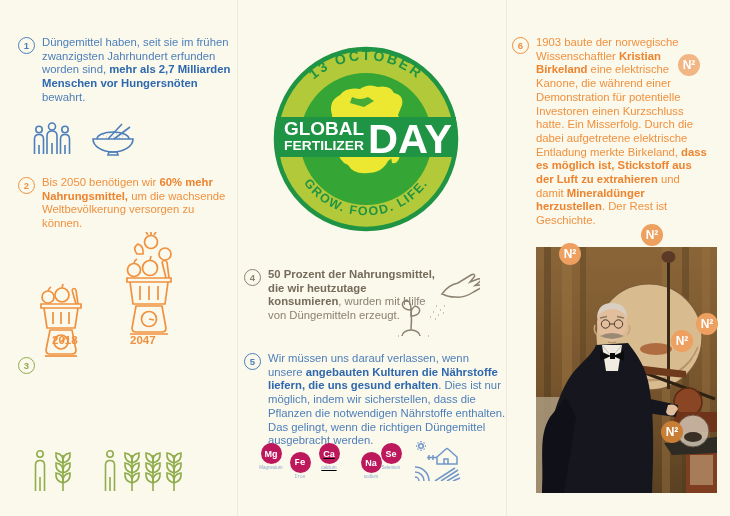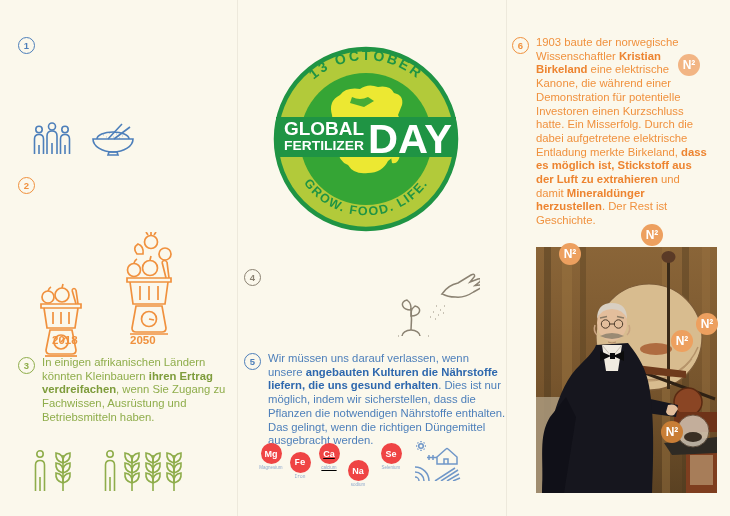--- a/index.html
+++ b/index.html
@@ -28,21 +28,21 @@
 
   .iconrow{position:absolute;display:flex;align-items:flex-end;}
   svg{display:block;}
 
   .yr{position:absolute;font-size:11.5px;font-weight:bold;color:#F0913E;}
 
   
   .elements{position:absolute;left:256px;top:443px;width:150px;height:48px;}
   .el{position:absolute;width:30px;text-align:center;}
   .el .sym{
-    width:21px;height:21px;margin:0 auto;border-radius:50%;background:#ef4444;
+    width:21px;height:21px;margin:0 auto;border-radius:50%;background:#be185d;
     color:#fff;font-size:9px;font-weight:bold;display:flex;align-items:center;justify-content:center;
   }
   .el .lbl{font-size:4.5px;color:#8FA9CC;margin-top:1px;white-space:nowrap;}
 
   
   .nbadge{
     position:absolute;width:22px;height:22px;border-radius:50%;
     color:#fff;font-weight:bold;font-size:12px;
     display:flex;align-items:center;justify-content:center;
     background:#EDA05F;
@@ -53,20 +53,21 @@
   .photo{position:absolute;left:536px;top:247px;width:181px;height:246px;}
 </style>
 </head>
 <body>
 
 <div class="fold f1"></div>
 <div class="fold f2"></div>
 
 <div class="item c-blue" style="left:18px;top:36px;width:214px;">
   <div class="num">1</div>
+  <div class="txt"><span>Düngemittel haben, seit sie im frühen zwanzigsten Jahrhundert erfunden worden sind, </span><span class="b">mehr als 2,7 Milliarden Menschen vor Hungersnöten</span><span> bewahrt.</span></div>
 </div>
 <div class="iconrow" style="left:31px;top:121px;">
   <svg width="50" height="36" viewBox="0 0 50 36" fill="none" stroke="#4D7FBA" stroke-width="1.6">
     <circle cx="8" cy="8.5" r="3.2"></circle>
     <path d="M3.5,33 V18 q0,-4.5 4.5,-4.5 q4.5,0 4.5,4.5 V33 M8,24 V33"></path>
     <circle cx="21" cy="5.5" r="3.5"></circle>
     <path d="M16,33 V15 q0,-5 5,-5 q5,0 5,5 V33 M21,22 V33"></path>
     <circle cx="34" cy="8.5" r="3.2"></circle>
     <path d="M29.5,33 V18 q0,-4.5 4.5,-4.5 q4.5,0 4.5,4.5 V33 M34,24 V33"></path>
   </svg>
@@ -76,20 +77,21 @@
     <path d="M4,18 h40 a20,13 0 0 1 -40,0 z"></path>
     <path d="M20,31 h8 l1,3 h-10 z"></path>
     <g stroke-width="1.1">
         <path d="M14,14 h.5 M20,12 h.5 M27,13 h.5 M33,15 h.5 M17,16 h.5 M24,16 h.5 M30,17 h.5"></path>
       </g>
   </svg>
 </div>
 
 <div class="item c-orange" style="left:18px;top:176px;width:214px;">
   <div class="num">2</div>
+  <div class="txt"><span>Bis 2050 benötigen wir </span><span class="b">60% mehr Nahrungsmittel,</span><span> um die wachsende Weltbevölkerung versorgen zu können.</span></div>
 </div>
 <div class="iconrow" style="left:33px;top:232px;">
   <svg width="56" height="102" viewBox="0 0 56 102" fill="none" stroke="#F0913E" stroke-width="1.7">
     <g transform="translate(0,24)">
       <circle cx="15" cy="17" r="6"></circle>
         <path d="M15,11 q1,-3 3,-4"></path>
       <circle cx="29" cy="15" r="7"></circle>
         <path d="M29,8 l1,-4"></path>
       <path d="M39,10 l4,14 M43,10 l2,14 M39,10 q2,-3 4,0"></path>
       <path d="M8,24 h40 v4 h-40 z"></path>
@@ -116,25 +118,24 @@
       <path d="M9,50 l3,22 h32 l3,-22"></path>
       <path d="M19,54 v14 M28,54 v14 M37,54 v14"></path>
       <path d="M15,74 h26 l4,22 q0,4 -4,4 h-26 q-4,0 -4,-4 z"></path>
       <circle cx="28" cy="87" r="7.5"></circle>
         <path d="M28,87 l5,1"></path>
       <path d="M9,102 h38"></path>
     </g>
   </svg>
 </div>
 <div class="yr" style="left:52px;top:334px;">2018</div>
-<div class="yr" style="left:130px;top:334px;">2050</div>
+<div class="yr" style="left:130px;top:334px;">2047</div>
 
 <div class="item c-green" style="left:18px;top:356px;width:214px;">
   <div class="num">3</div>
-  <div class="txt"><span>In einigen afrikanischen Ländern könnten Kleinbauern </span><span class="b">ihren Ertrag verdreifachen</span><span>, wenn Sie Zugang zu Fachwissen, Ausrüstung und Betriebsmitteln haben.</span></div>
 </div>
 <div class="iconrow" style="left:30px;top:449px;">
   <svg width="52" height="44" viewBox="0 0 52 44" fill="none" stroke="#8FAD4B" stroke-width="1.6">
     <circle cx="10" cy="5" r="3.2"></circle>
     <path d="M5.5,42 V16 q0,-4.5 4.5,-4.5 q4.5,0 4.5,4.5 V42 M10,28 V42"></path>
     <g transform="translate(33,0)">
       <path d="M0,42 V6"></path>
       <path d="M0,14 q-8,-2 -7,-10 q8,1 7,10 M0,14 q8,-2 7,-10 q-8,1 -7,10"></path>
       <path d="M0,24 q-8,-2 -7,-10 q8,1 7,10 M0,24 q8,-2 7,-10 q-8,1 -7,10"></path>
       <path d="M0,34 q-8,-2 -7,-10 q8,1 7,10 M0,34 q8,-2 7,-10 q-8,1 -7,10"></path>
@@ -188,20 +189,21 @@
     <text x="12" y="105" font-family="Liberation Sans, sans-serif" font-weight="bold" font-size="13" fill="#FFFFFF" textLength="80" lengthAdjust="spacingAndGlyphs">FERTILIZER</text>
     <text x="96" y="108" font-family="Liberation Sans, sans-serif" font-weight="bold" font-size="40" fill="#FFFFFF" textLength="84" lengthAdjust="spacingAndGlyphs">DAY</text>
     <text font-family="Liberation Sans, sans-serif" font-weight="bold" font-size="12.5" fill="#1F9444" letter-spacing="1.5">
       <textPath href="#arcBot" startOffset="50%" text-anchor="middle">GROW. FOOD. LIFE.</textPath>
     </text>
   </svg>
 </div>
 
 <div class="item c-taupe" style="left:244px;top:268px;width:196px;">
   <div class="num">4</div>
+  <div class="txt"><span class="b">50 Prozent der Nahrungsmittel, die wir heutzutage konsumieren</span><span>, wurden mit Hilfe von Düngemitteln erzeugt.</span></div>
 </div>
 <div style="position:absolute;left:392px;top:272px;">
   <svg width="88" height="66" viewBox="0 0 88 66" fill="none" stroke="#8B8272" stroke-width="1.5">
     <path d="M50,22 q6,-9 16,-11 l13,-8 q4,-2 3.5,1.5 l-4.5,5.5 8,-3 q4,-1 2,2.5 l-5,4 5,-.5 q3.5,.5 .5,3 l-7,4 q-9,6 -18,5 q-8,0 -13,-3 z"></path>
     <g stroke-width="1.3">
       <path d="M44,34 h.6 M48,38 h.6 M52,34 h.6 M41,40 h.6 M46,43 h.6 M51,41 h.6 M38,45 h.6 M43,47 h.6"></path>
     </g>
     <g transform="translate(14,28)">
       <path d="M5,30 q1,-10 0,-22"></path>
       <path d="M5,10 C -4,10 -7,2 1,0 C 5,3 5,6 5,10 z"></path>
@@ -223,21 +225,21 @@
     <div class="lbl">Magnesium</div>
   </div>
   <div class="el" style="left:29px;top:9px;font-family:Liberation Mono, monospace;">
     <div class="sym">Fe</div>
     <div class="lbl">Iron</div>
   </div>
   <div class="el" style="left:58px;top:0;text-decoration:underline;">
     <div class="sym">Ca</div>
     <div class="lbl">calcium</div>
   </div>
-  <div class="el" style="left:87px;top:9px;margin-top:8px;">
+  <div class="el" style="left:100px;top:9px;">
     <div class="sym">Na</div>
     <div class="lbl">sodium</div>
   </div>
   <div class="el" style="left:120px;top:0;">
     <div class="sym">Se</div>
     <div class="lbl">Selenium</div>
   </div>
 </div>
 
 <div style="position:absolute;left:413px;top:441px;">

